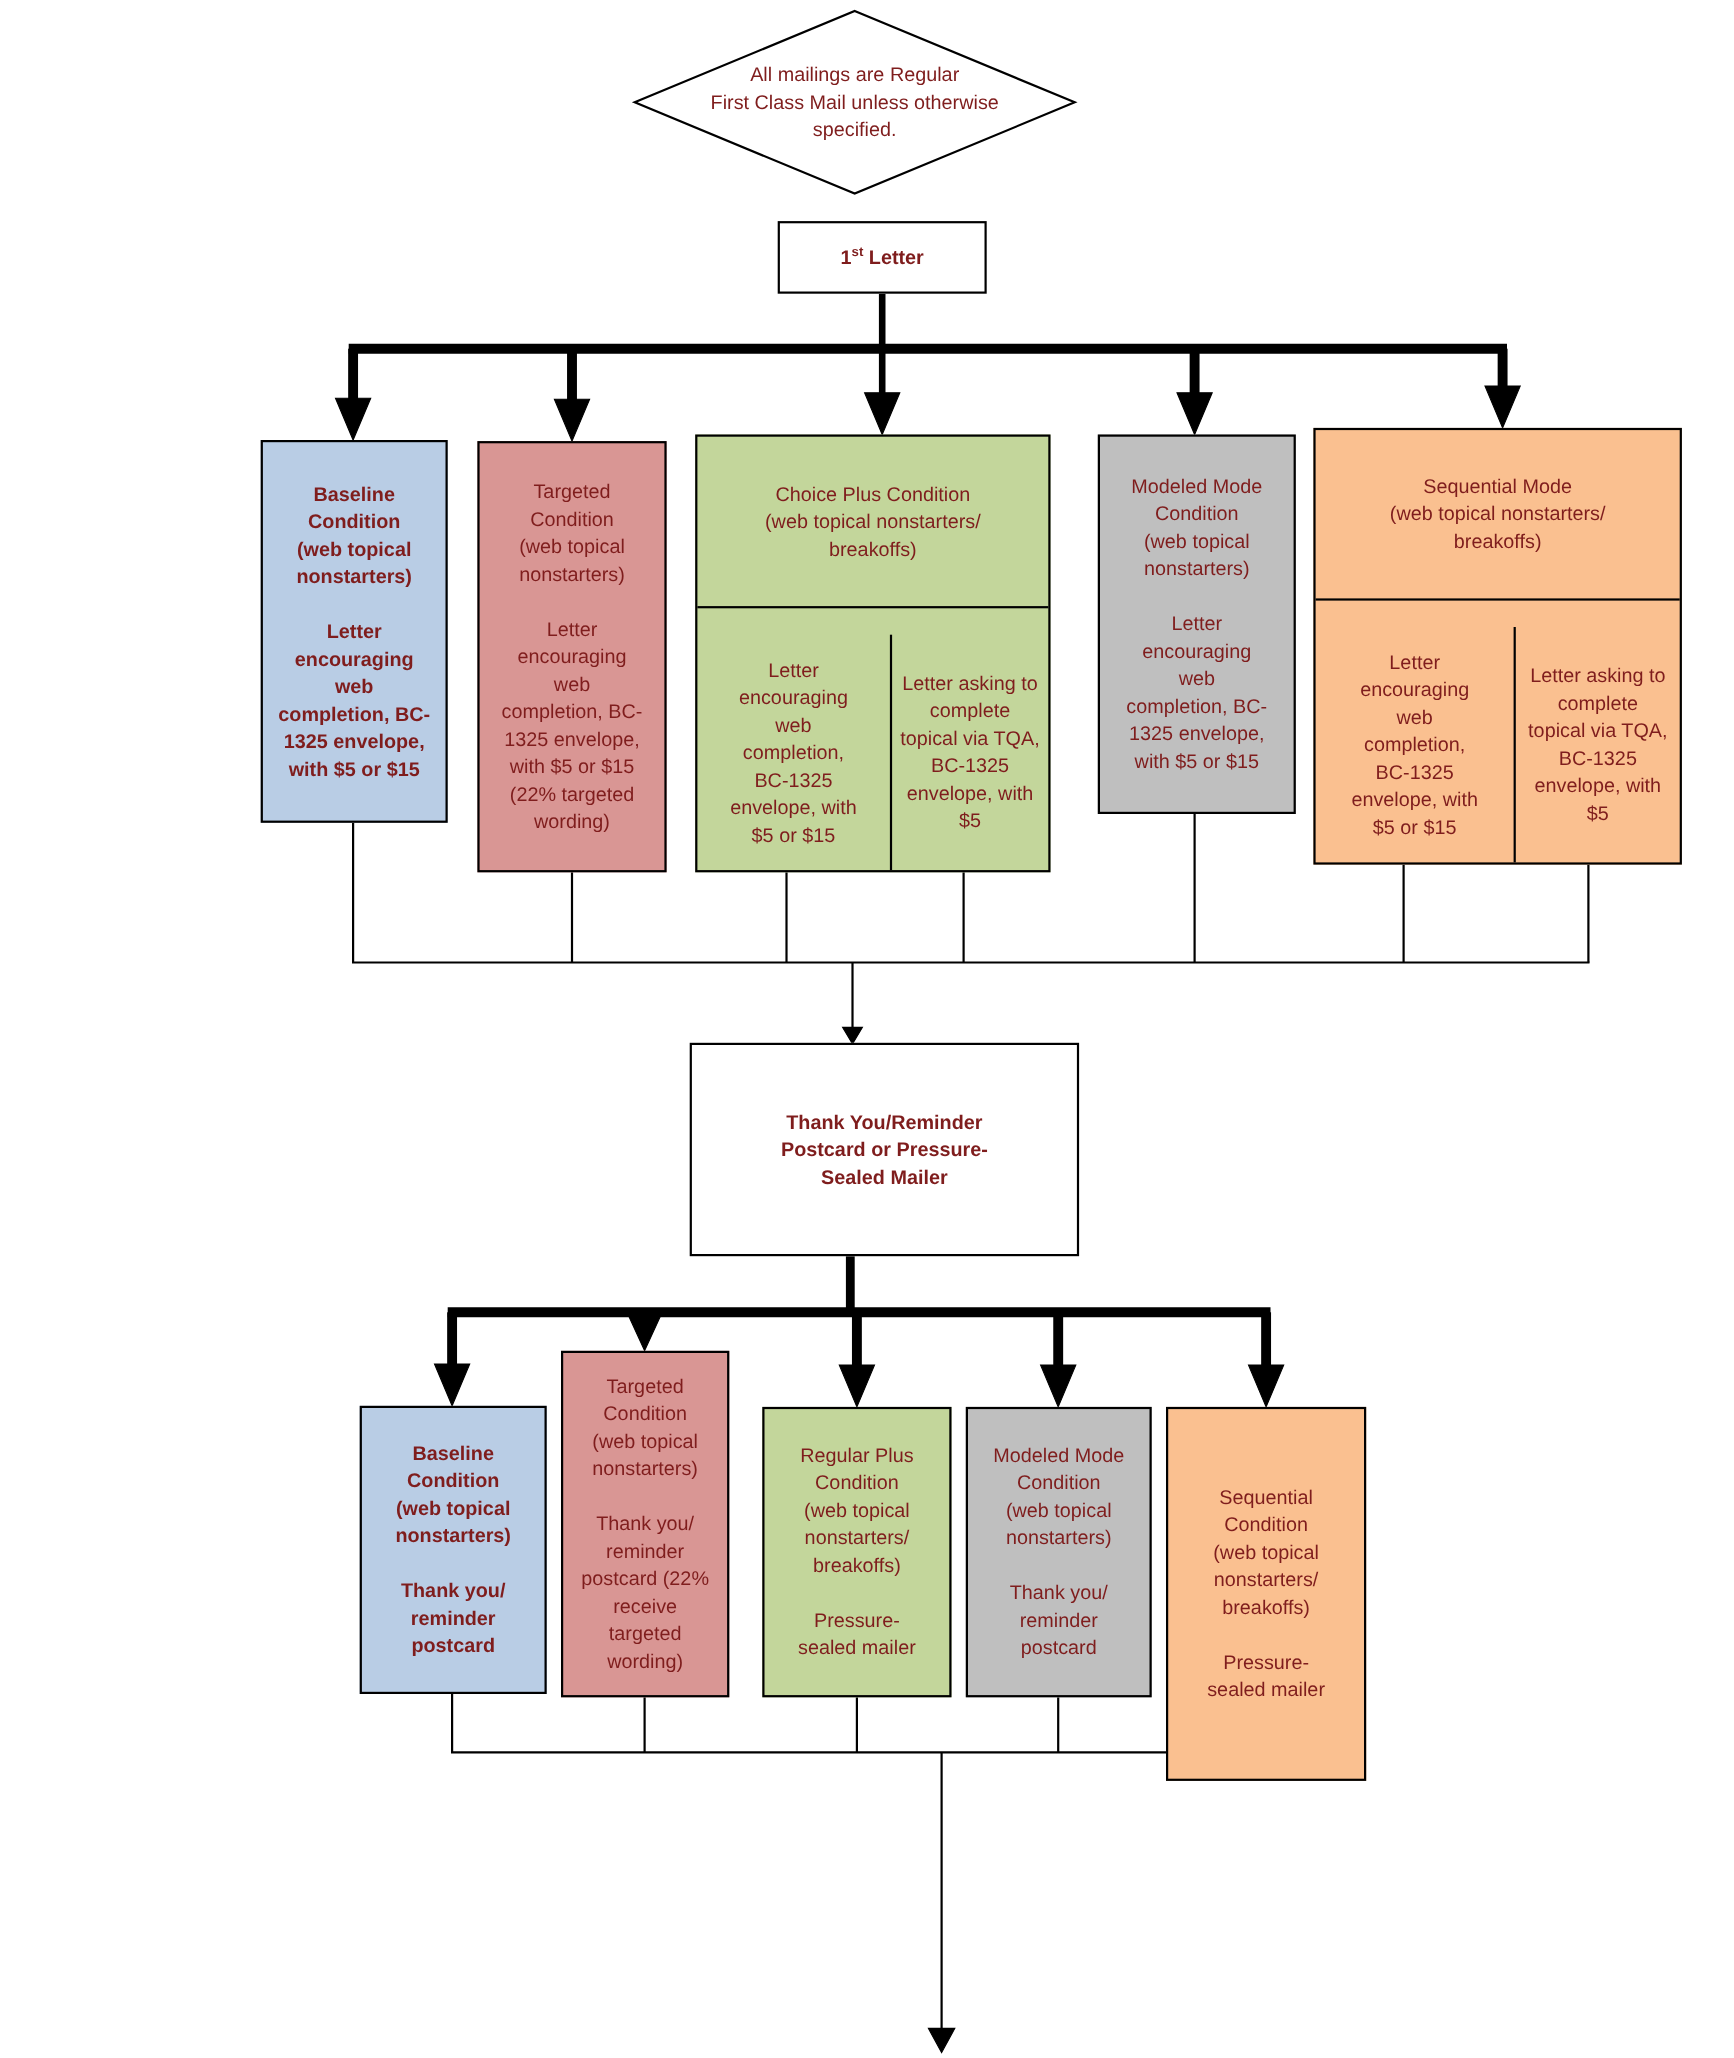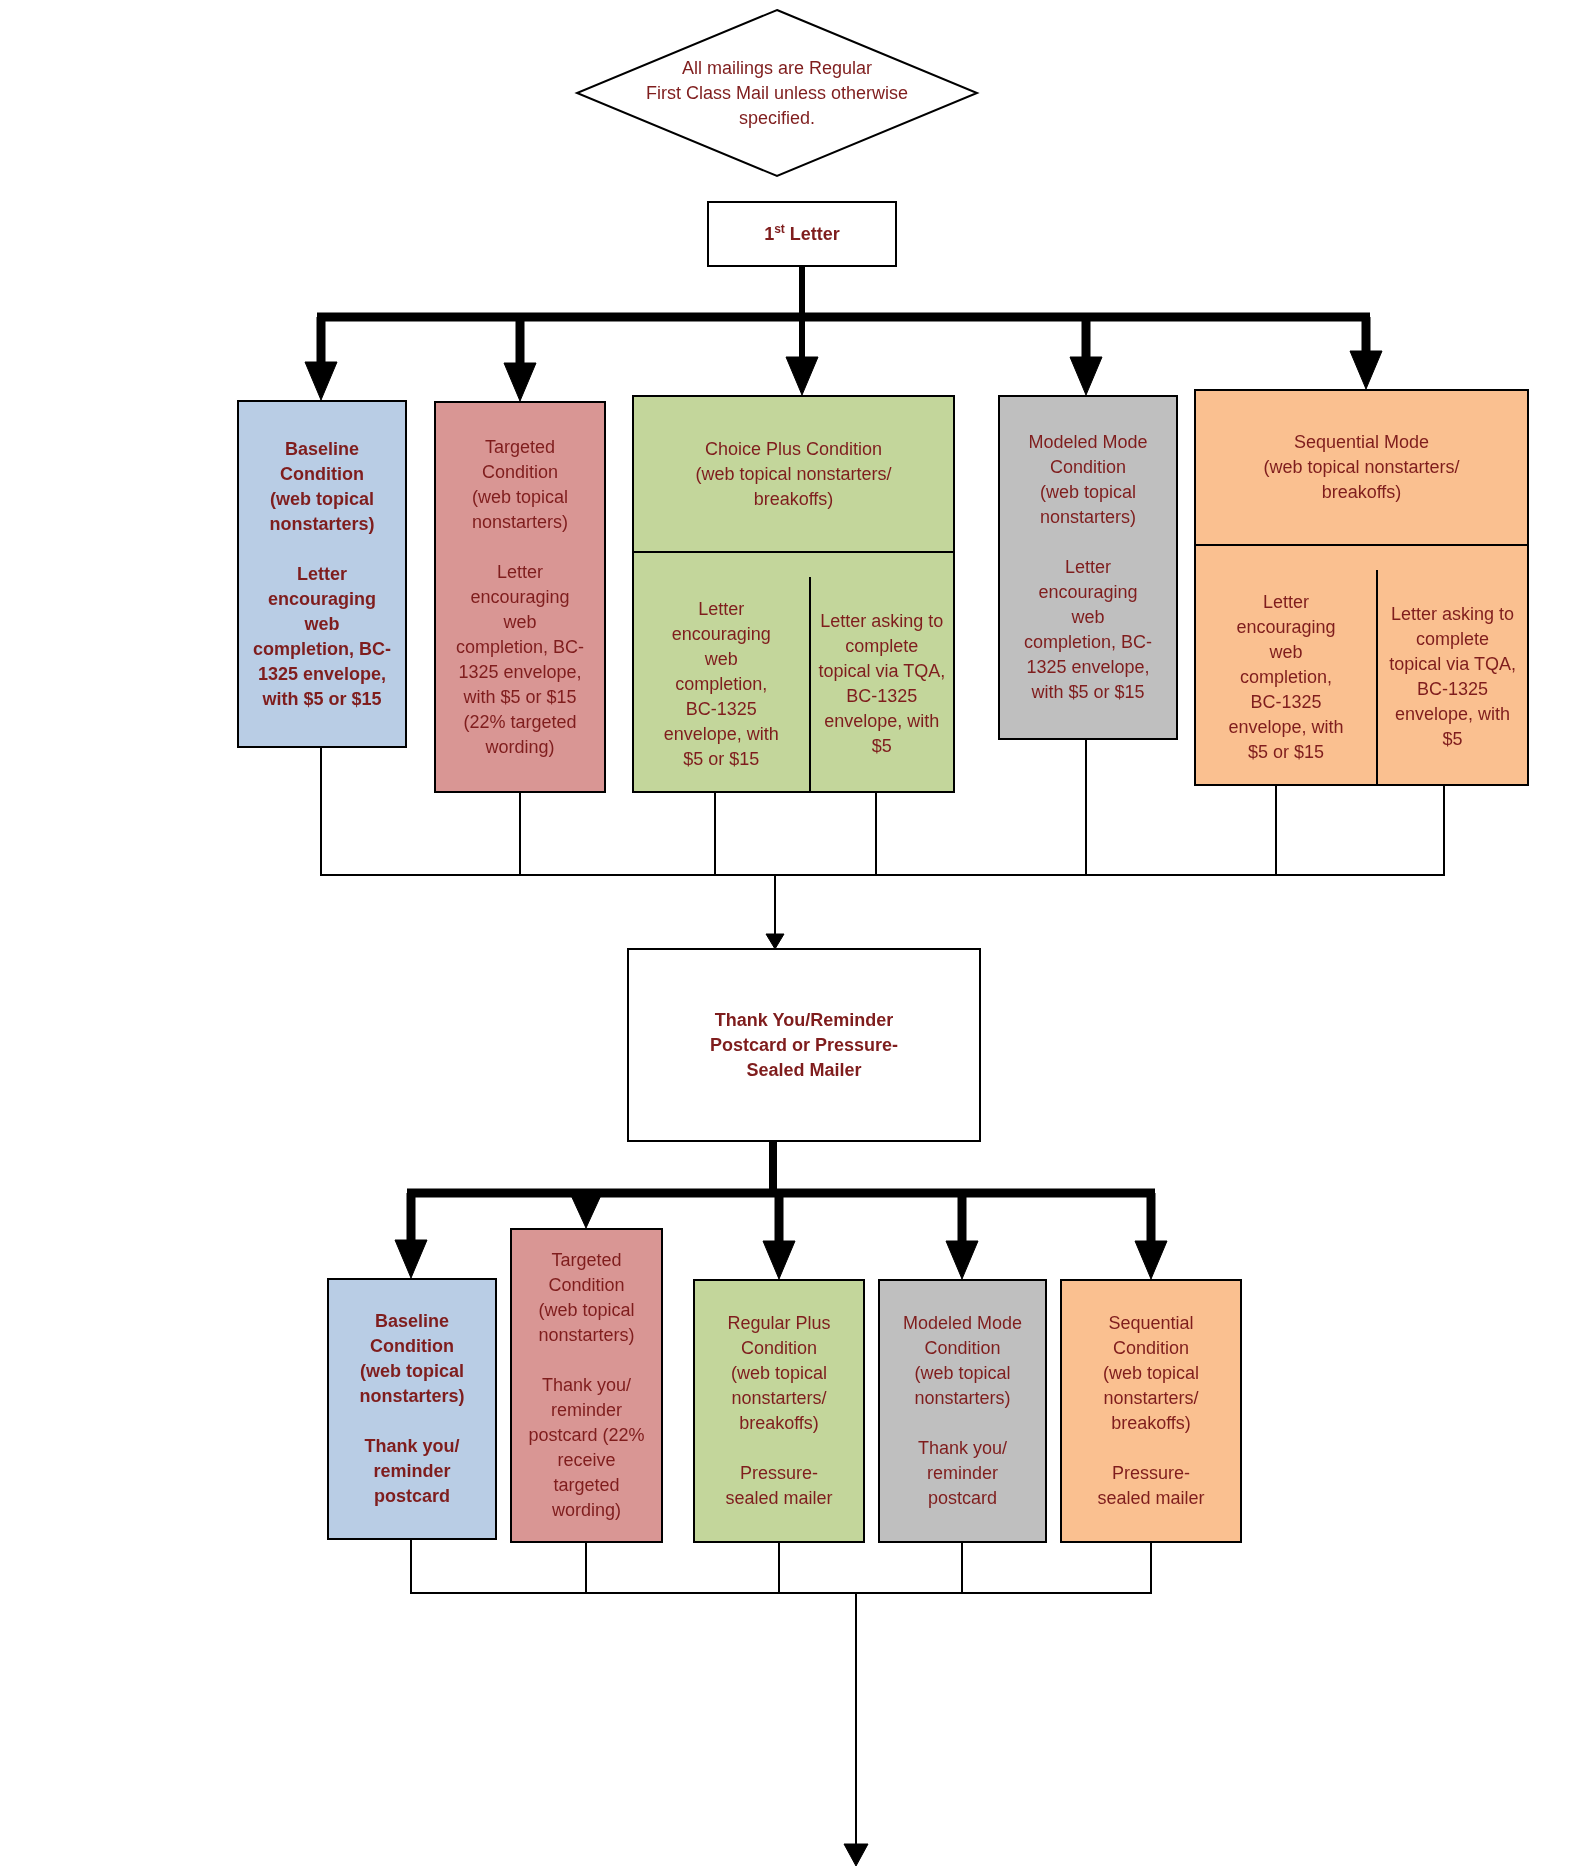--- a/index.html
+++ b/index.html
@@ -233,21 +233,21 @@
 
   <div class="node c-gray" style="left:878px;top:1279px;width:169px;height:264px;">Modeled Mode
 Condition
 (web topical
 nonstarters)
 
 Thank you/
 reminder
 postcard</div>
 
-  <div class="node c-orange" style="left:1060px;top:1279px;width:182px;height:264px;">Sequential
+  <div class="node c-orange" style="left:1060px;top:1279px;width:182px;height:340px;">Sequential
 Condition
 (web topical
 nonstarters/
 breakoffs)
 
 Pressure-
 sealed mailer</div>
 
 </div>
 

